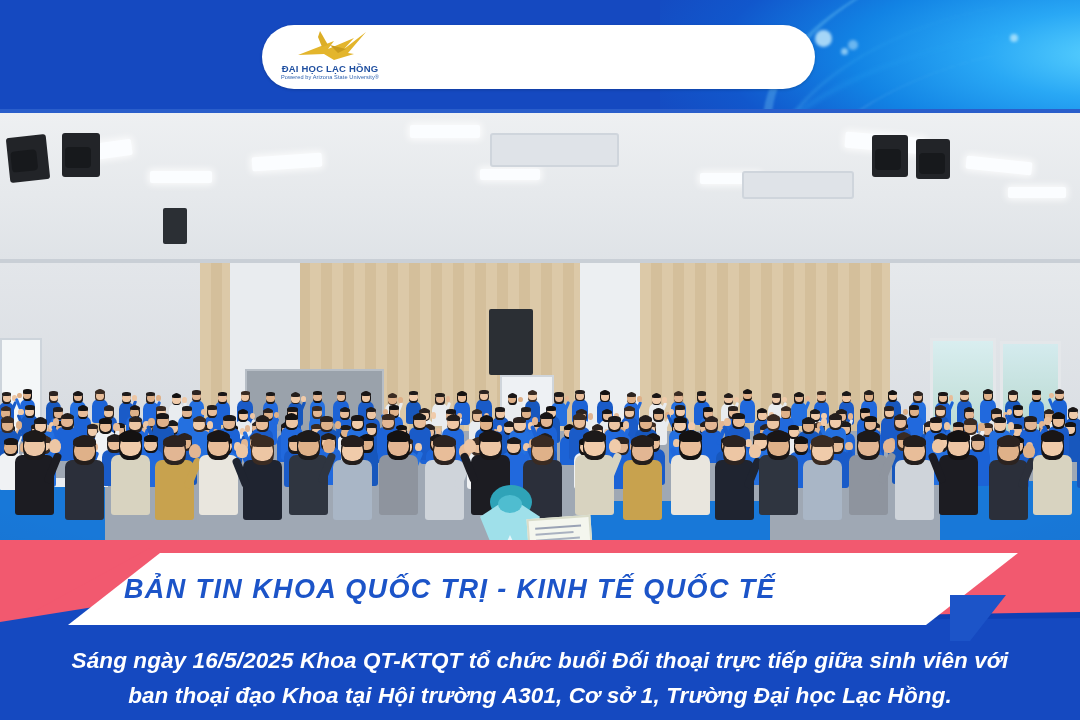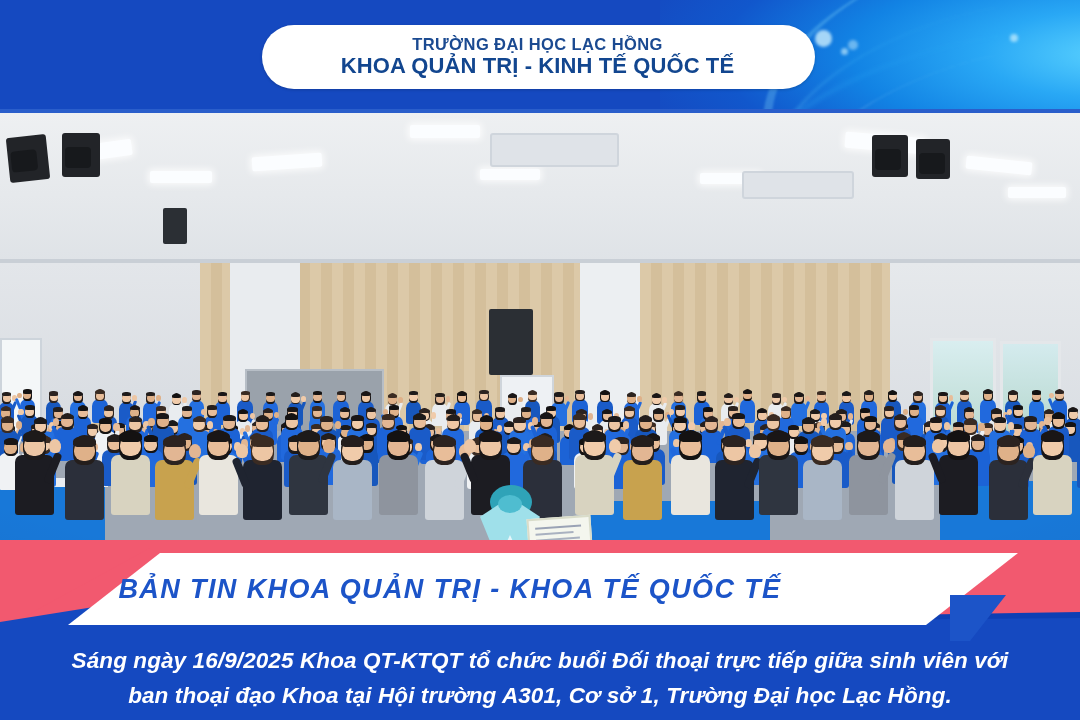--- a/index.html
+++ b/index.html
@@ -139,25 +139,30 @@
     <div class="sw sw3"></div>
     <div class="sw sw4"></div>
     <div class="bokeh" style="right:248px;top:30px;width:17px;height:17px;"></div>
     <div class="bokeh" style="right:275px;top:42px;width:9px;height:9px;opacity:.7;"></div>
     <div class="bokeh" style="right:232px;top:48px;width:7px;height:7px;opacity:.8;"></div>
     <div class="bokeh" style="right:222px;top:40px;width:10px;height:10px;opacity:.6;"></div>
     <div class="bokeh" style="right:62px;top:34px;width:8px;height:8px;opacity:.85;"></div>
 
     <div class="pill">
 
-
-      <div class="hdr-titles">
-        <div class="t1">TRƯỜNG ĐẠI HỌC LẠC HỒNG</div>
-        <div class="t2">KHOA QUẢN TRỊ - KINH TẾ QUỐC TẾ</div>
+      <div class="logo-lhu">
+        <svg class="bird" viewBox="0 0 74 34">
+          <path d="M4 26 L40 12 L34 20 L60 9 L50 20 L72 3 L54 24 L60 25 L40 31 L30 25 Z" fill="#e3b52c"></path>
+          <path d="M26 2 L34 16 L28 18 L24 8 Z" fill="#dcae26"></path>
+          <path d="M36 16 L52 20 L44 24 Z" fill="#c99c1e"></path>
+        </svg>
+        <div class="ln1">ĐẠI HỌC LẠC HỒNG</div>
+        <div class="ln2">Powered by Arizona State University®</div>
       </div>
+
 
 
     </div>
     <div class="hdr-bottom-line"></div>
   </div>
 
   <div class="photo">
     <div class="ph ceiling"></div>
     <div class="ph ceil-edge"></div>
     <div class="ph wall-wood2"></div>
@@ -1723,21 +1728,21 @@
   </div>
 
   <div class="bottom">
     <div class="b-red"></div>
     <div class="b-red-l"></div>
     <div class="b-blue"></div>
     <div class="b-blue-l"></div>
 
     <div class="ribbon"></div>
     <div class="ribbon-tail"></div>
-    <div class="ribbon-txt">BẢN TIN KHOA QUẢN TRỊ - KHOA TẾ QUỐC TẾ</div>
+    <div class="ribbon-txt">BẢN TIN KHOA QUỐC TRỊ - KINH TẾ QUỐC TẾ</div>
 
     <div class="caption">
-      <div>Sáng ngày 16/9/2025 Khoa QT-KTQT tổ chức buổi Đối thoại trực tiếp giữa sinh viên với</div>
+      <div>Sáng ngày 16/5/2025 Khoa QT-KTQT tổ chức buổi Đối thoại trực tiếp giữa sinh viên với</div>
       <div>ban thoại đạo Khoa tại Hội trường A301, Cơ sở 1, Trường Đại học Lạc Hồng.</div>
     </div>
   </div>
 
 </div>
 
 </body></html>

